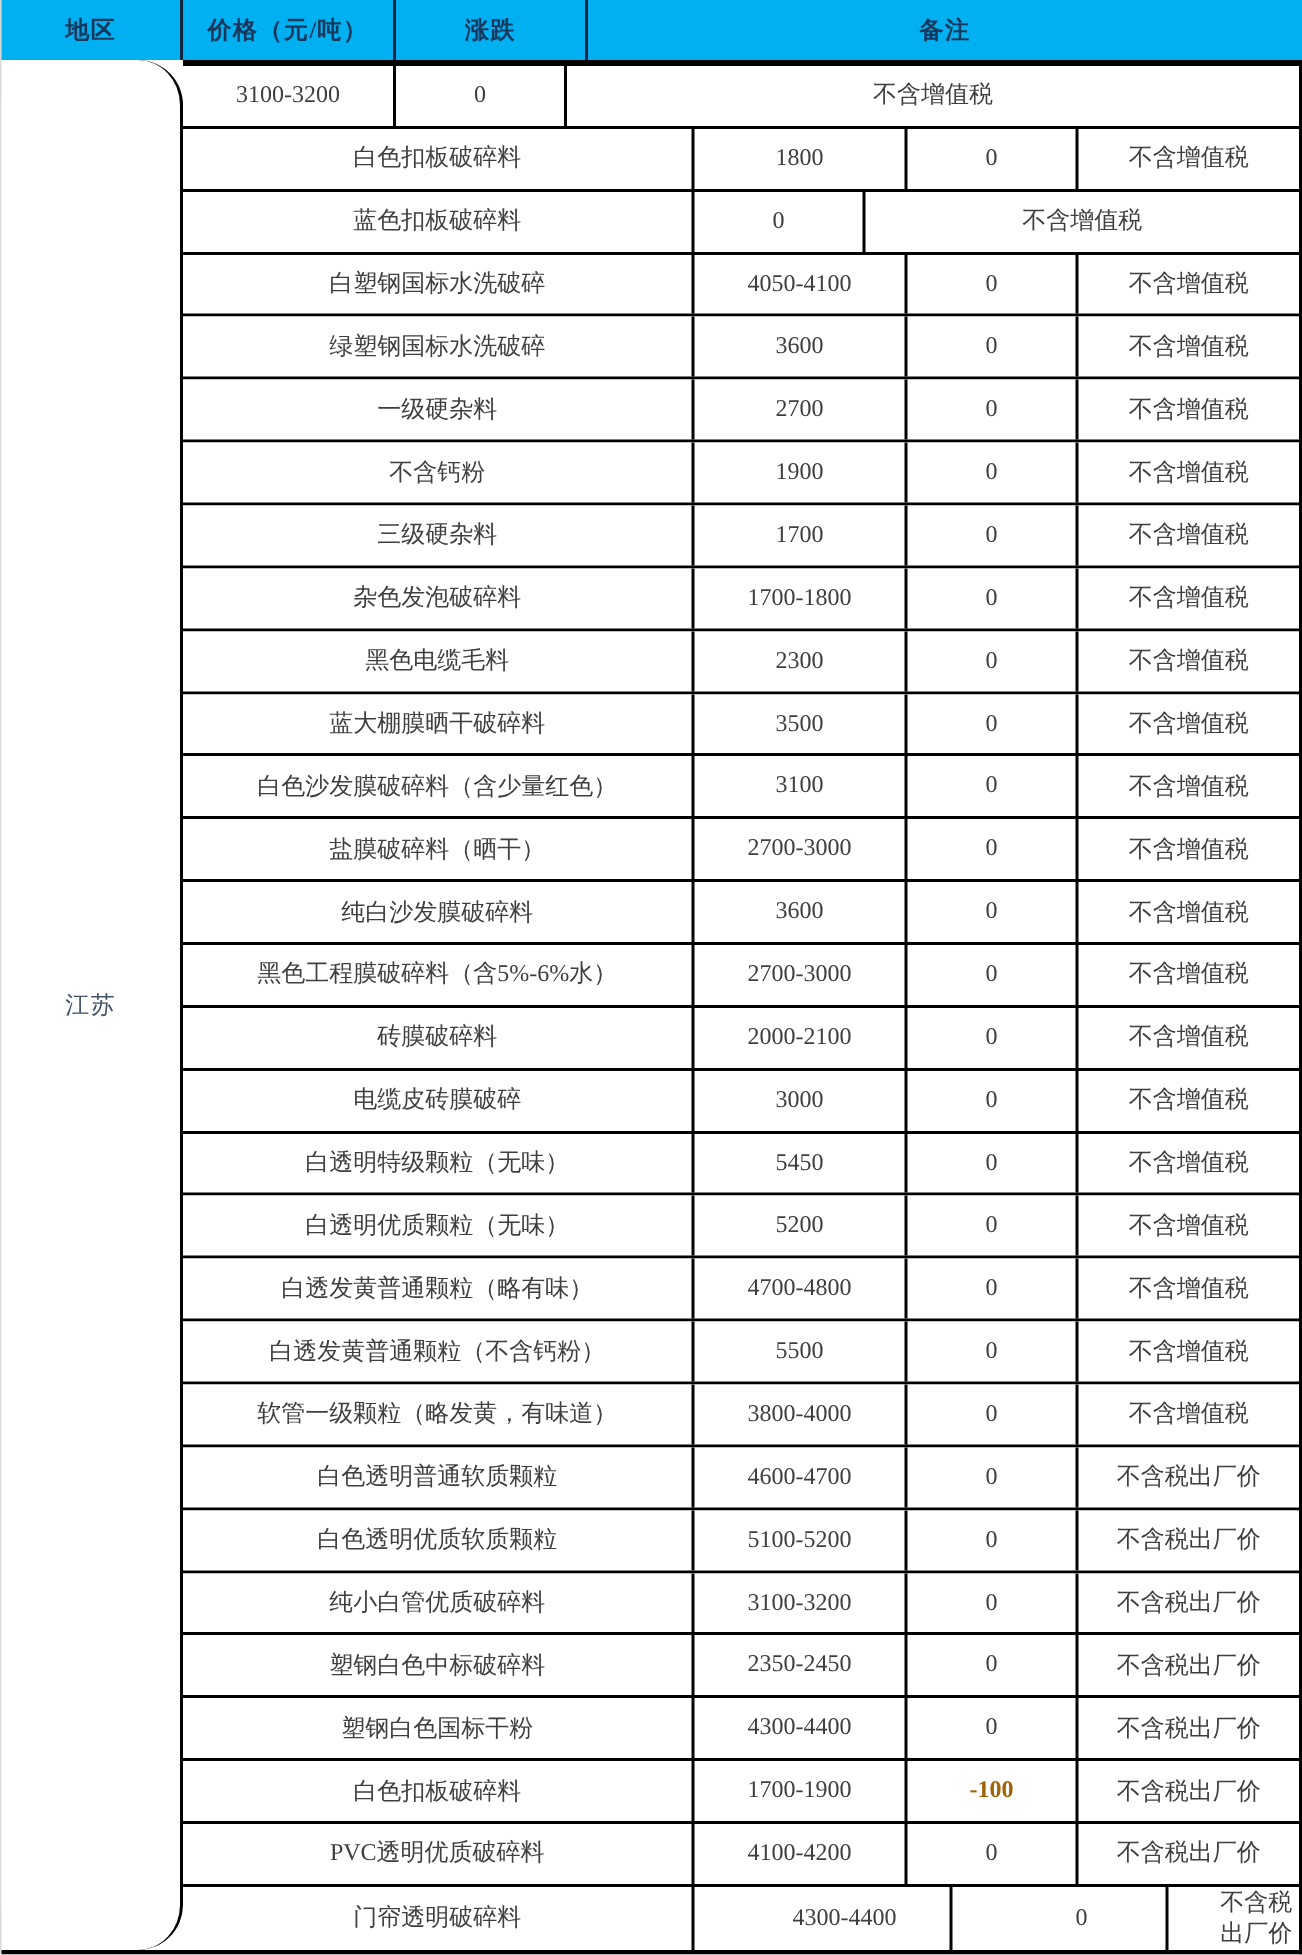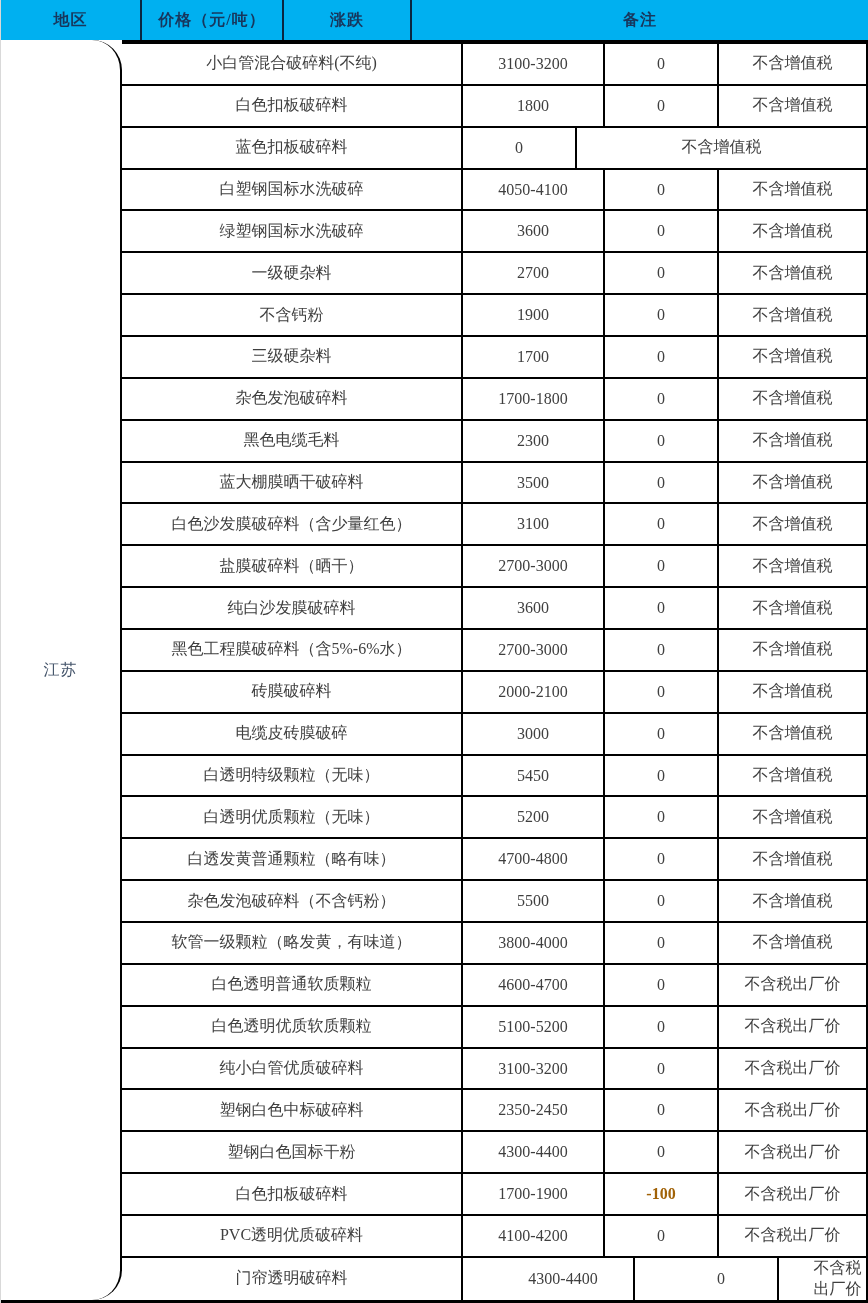--- a/index.html
+++ b/index.html
@@ -26,21 +26,21 @@
   .hcell {
     display: flex; align-items: center; justify-content: center;
     color: #17375D;
     font-weight: bold;
     font-size: 16px;
     border-right: 2px solid #0A2540;
     letter-spacing: 1px;
   }
   .hcell:last-child { border-right: none; }
 
-  .w-region { width: 141px; flex: none; }
+  .w-region { width: 121px; flex: none; }
   .w-spec   { width: 341px; flex: none; }
   .w-price  { width: 142px; flex: none; }
   .w-change { width: 128px; flex: none; }
   .w-note   { flex: 1; }
 
   
   .tbody {
     flex: 1;
     display: flex;
     border-bottom: 3px solid #000;
@@ -91,21 +91,20 @@
     <div class="hcell w-region">地区</div>
     <div class="hcell w-price">价格（元/吨）</div>
     <div class="hcell w-change">涨跌</div>
     <div class="hcell w-note">备注</div>
   </div>
 
   <div class="tbody">
     <div class="region-cell">江苏</div>
     <div class="rows">
   <div class="row">
-    <div class="cell c-spec">小白管混合破碎料(不纯)</div>
     <div class="cell c-price">3100-3200</div>
     <div class="cell c-change">0</div>
     <div class="cell c-note">不含增值税</div>
   </div>
 
   <div class="row">
     <div class="cell c-spec">白色扣板破碎料</div>
     <div class="cell c-price">1800</div>
     <div class="cell c-change">0</div>
     <div class="cell c-note">不含增值税</div>
@@ -230,21 +229,21 @@
   </div>
 
   <div class="row">
     <div class="cell c-spec">白透发黄普通颗粒（略有味）</div>
     <div class="cell c-price">4700-4800</div>
     <div class="cell c-change">0</div>
     <div class="cell c-note">不含增值税</div>
   </div>
 
   <div class="row">
-    <div class="cell c-spec">杂色发泡破碎料（不含钙粉）</div>
+    <div class="cell c-spec">白透发黄普通颗粒（不含钙粉）</div>
     <div class="cell c-price">5500</div>
     <div class="cell c-change">0</div>
     <div class="cell c-note">不含增值税</div>
   </div>
 
   <div class="row">
     <div class="cell c-spec">软管一级颗粒（略发黄，有味道）</div>
     <div class="cell c-price">3800-4000</div>
     <div class="cell c-change">0</div>
     <div class="cell c-note">不含增值税</div>

